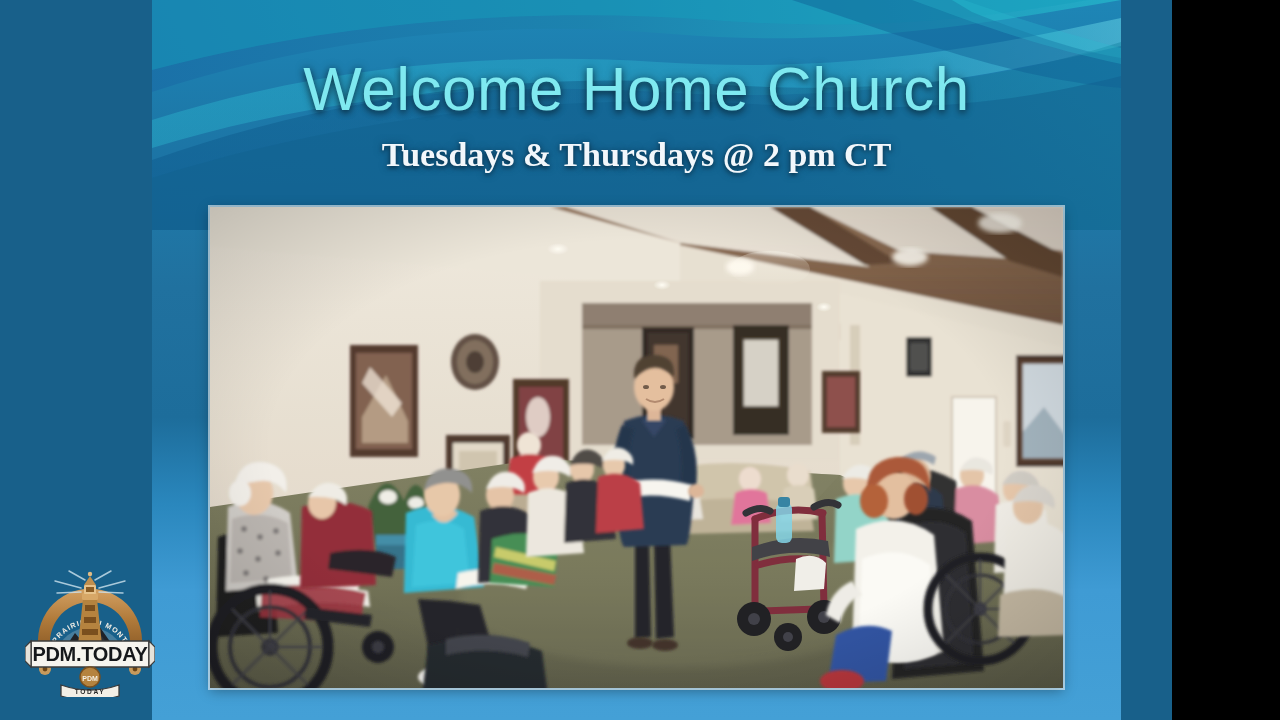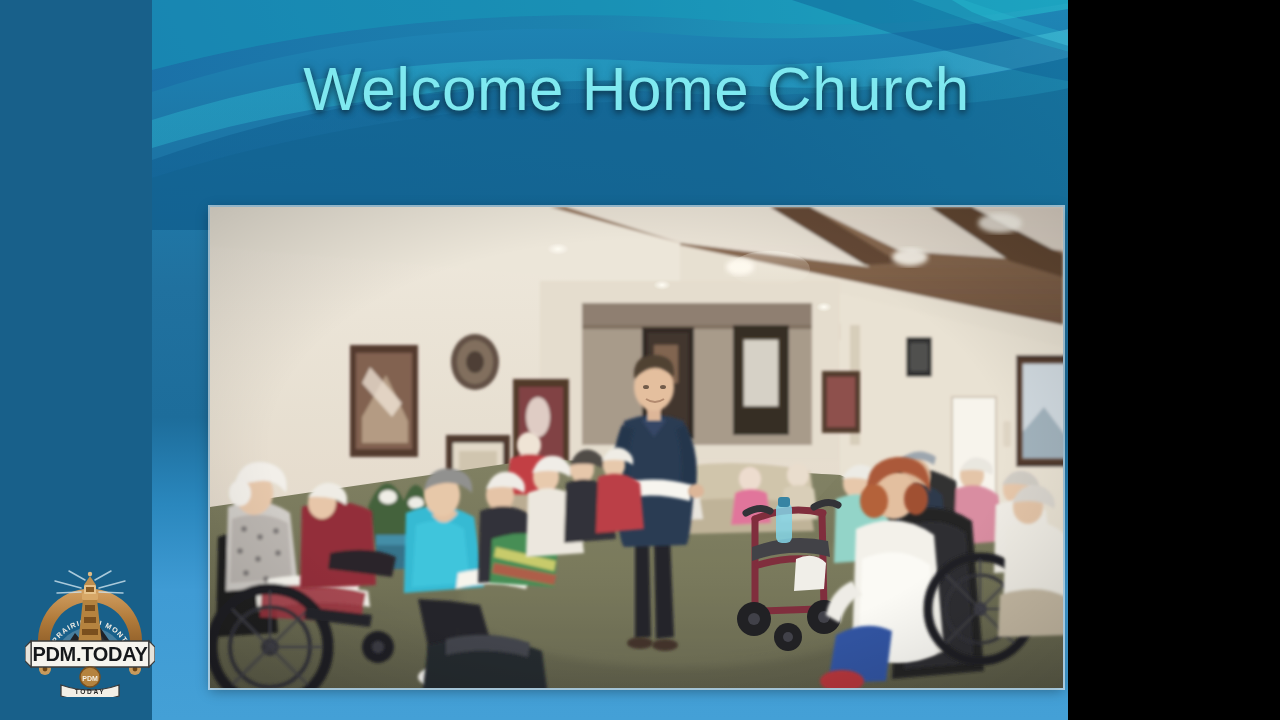--- a/index.html
+++ b/index.html
@@ -1,18 +1,18 @@
 <!DOCTYPE html>
 <html><head>
 <meta charset="utf-8">
 <style>
   html,body{margin:0;padding:0;background:#000;}
   body{width:1280px;height:720px;overflow:hidden;font-family:"Liberation Sans",sans-serif;}
 
-  #stage{position:relative;width:1068px;height:720px;background:#17618c;overflow:hidden;}
+  #stage{position:relative;width:1172px;height:720px;background:#17618c;overflow:hidden;}
 
   
   .matte{position:absolute;top:0;height:720px;background:#18608a;}
   .matte.left{left:0;width:153px;}
   .matte.right{left:1120px;width:160px;}
 
   
   #slide{position:absolute;left:152px;top:0;width:969px;height:720px;overflow:hidden;
          background:linear-gradient(180deg,#1565a0 0%,#1a6ea6 8%,#1f7bab 22%,#20719f 40%,#1d6d9b 58%,#2a87bd 70%,#3f9bd4 82%,#44a0d6 100%);}
 
@@ -77,20 +77,21 @@
       <path d="M0,70 C180,22 380,6 560,20 C740,34 870,12 969,-6 L969,-20 L0,-20 Z" fill="#16a0bd" opacity="0.45"></path>
       <path d="M0,120 C150,72 320,50 505,62 C690,74 830,48 969,18 L969,46 C830,78 690,104 505,92 C320,80 150,102 0,148 Z" fill="url(#wg3)" opacity="0.45"></path>
       <path d="M0,160 C170,100 360,70 560,84 C760,98 880,70 969,42 L969,230 L0,230 Z" fill="url(#wg2)" opacity="0.55"></path>
       <path d="M0,178 C190,118 400,92 600,104 C790,116 890,96 969,76 L969,230 L0,230 Z" fill="#13628f" opacity="0.55"></path>
       <path d="M640,0 C720,26 800,56 880,74 C920,83 950,86 969,88 L969,58 C930,52 880,36 820,12 L800,0 Z" fill="#0f5f95" opacity="0.45"></path>
       <path d="M760,0 C820,22 890,48 969,64 L969,48 C900,30 840,10 812,0 Z" fill="#2bbcd2" opacity="0.30"></path>
     </svg>
 
     <div class="hdr">
       <h1 id="title">Welcome Home Church</h1>
+      <h2 id="subtitle">Tuesdays &amp; Thursdays @ 2 pm CT</h2>
     </div>
 
     <div id="photo-frame">
       <div id="photo">
         <svg viewBox="0 0 853 481" preserveAspectRatio="none">
           <defs>
             <linearGradient id="wallG" x1="0" y1="0" x2="0" y2="1">
               <stop offset="0" stop-color="#efe8dc"></stop>
               <stop offset="1" stop-color="#ddd2c1"></stop>
             </linearGradient>

